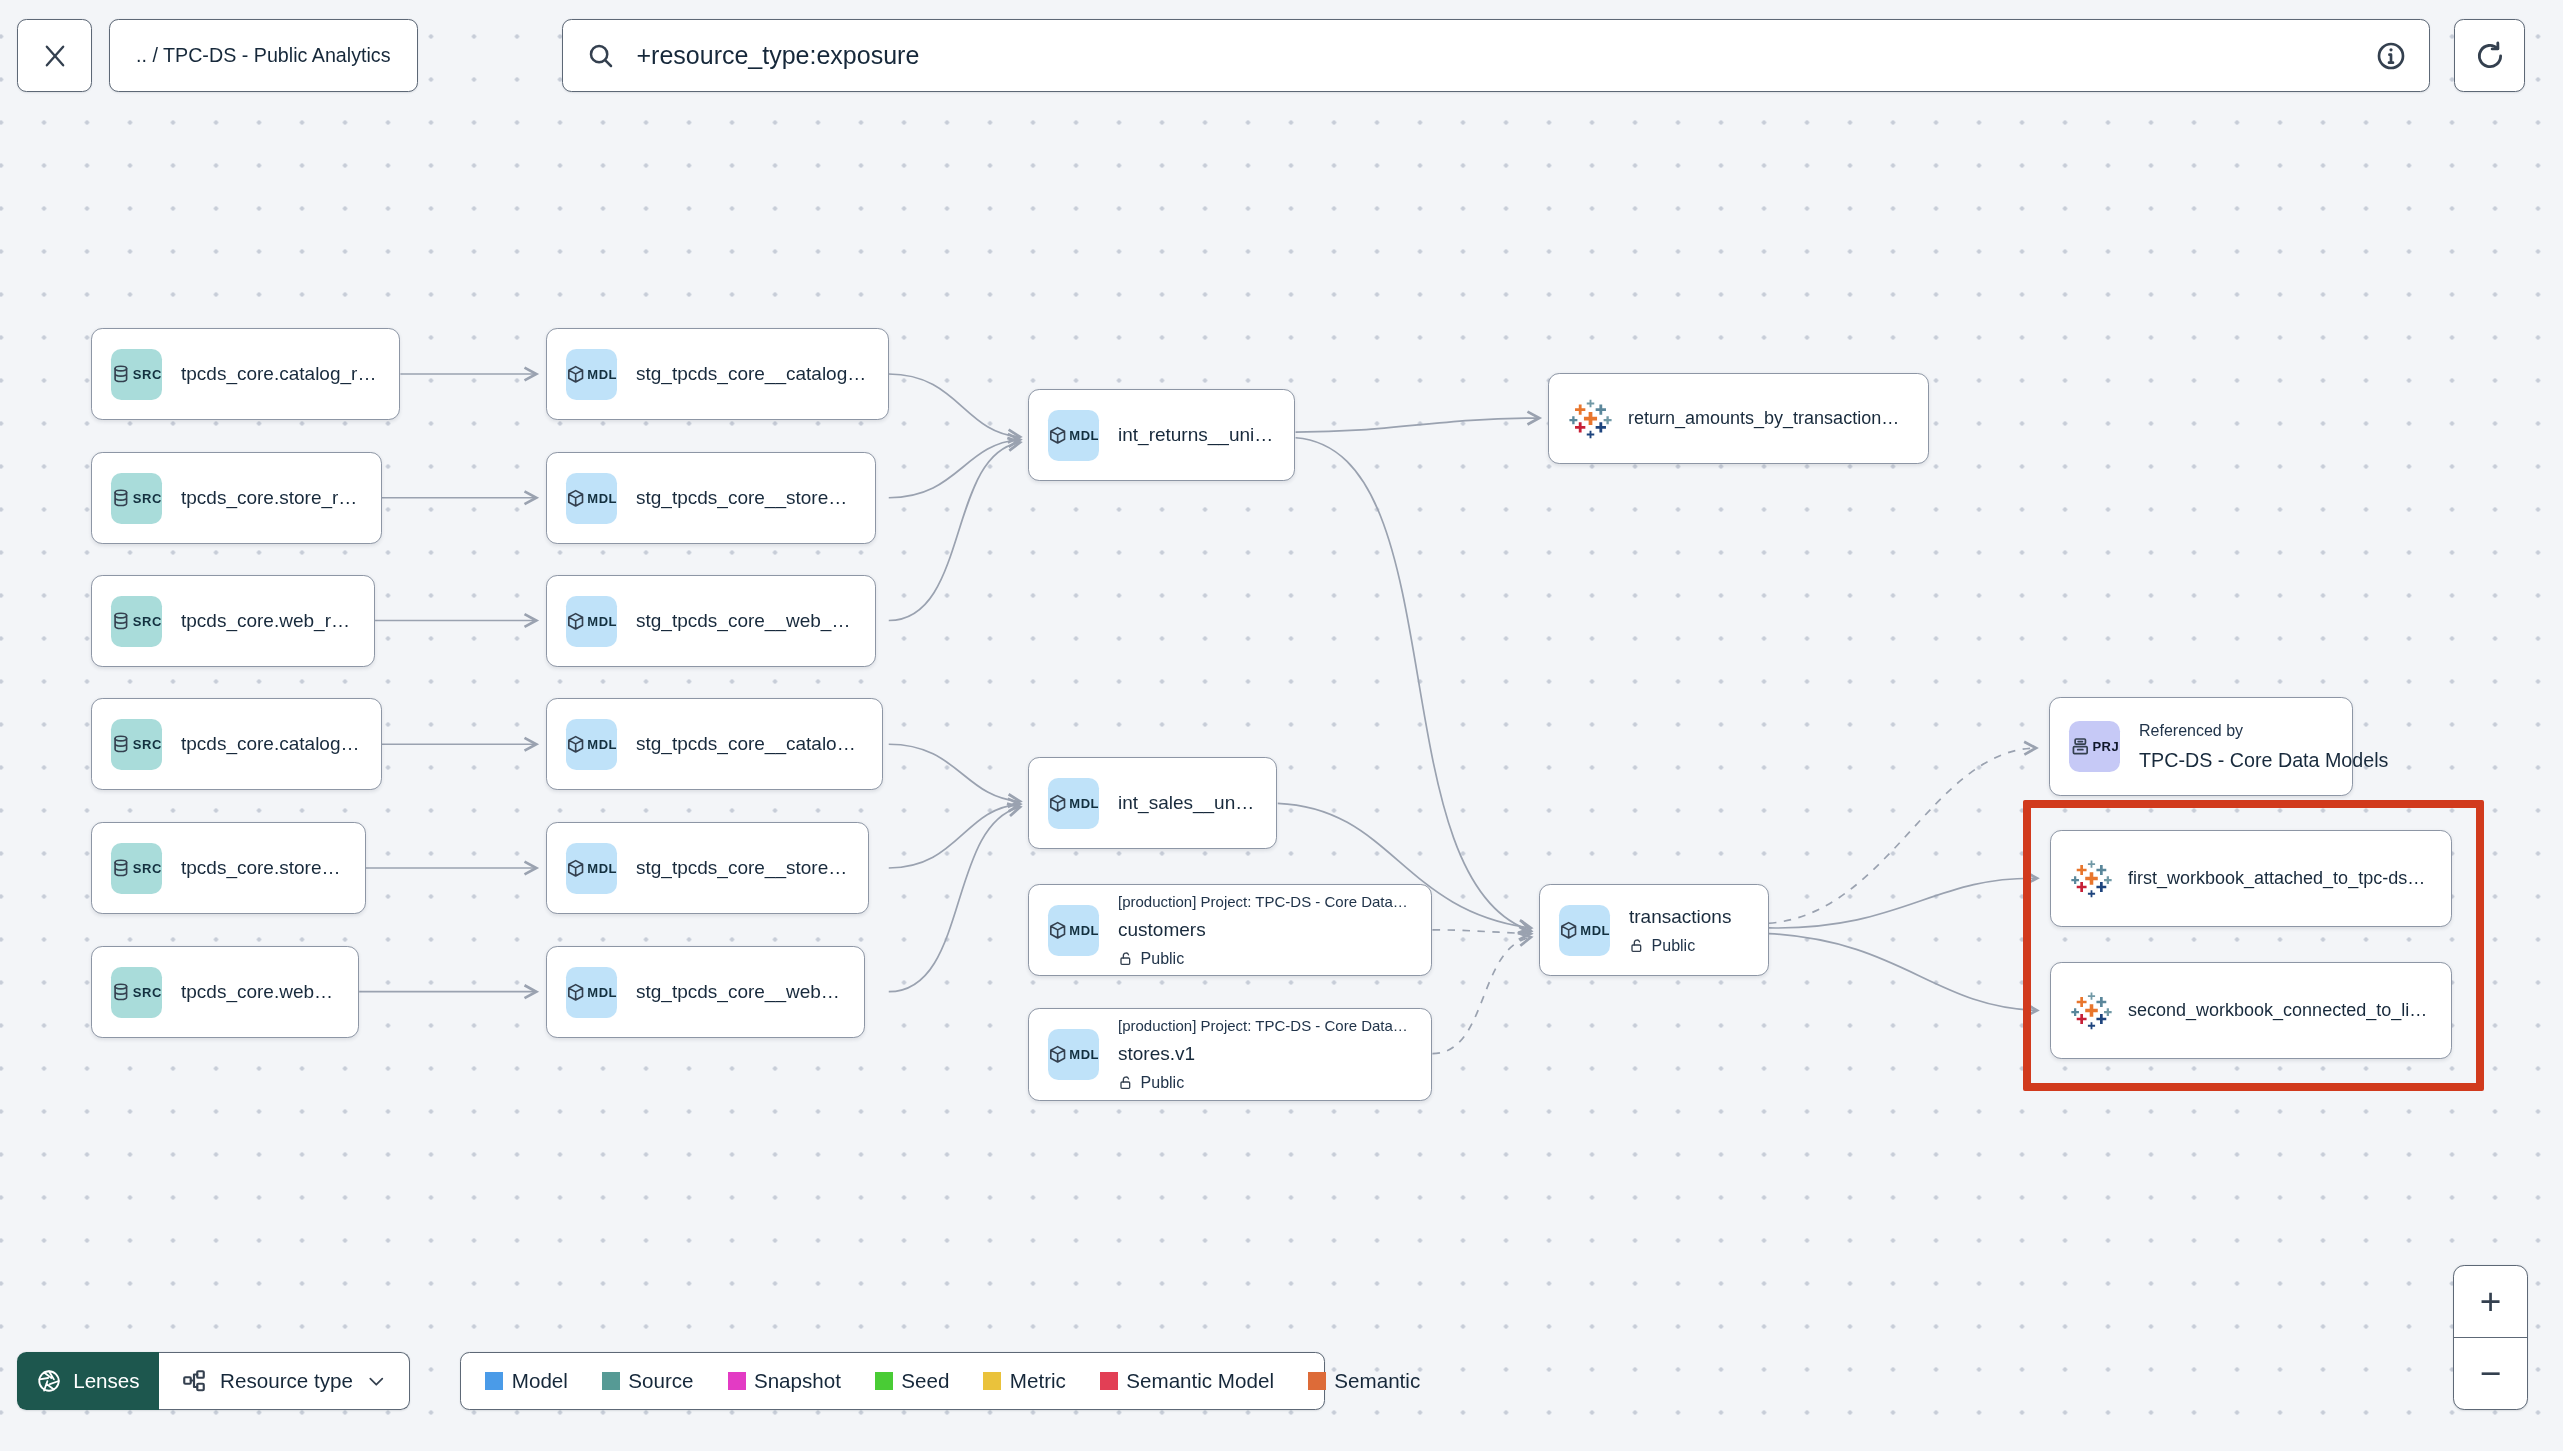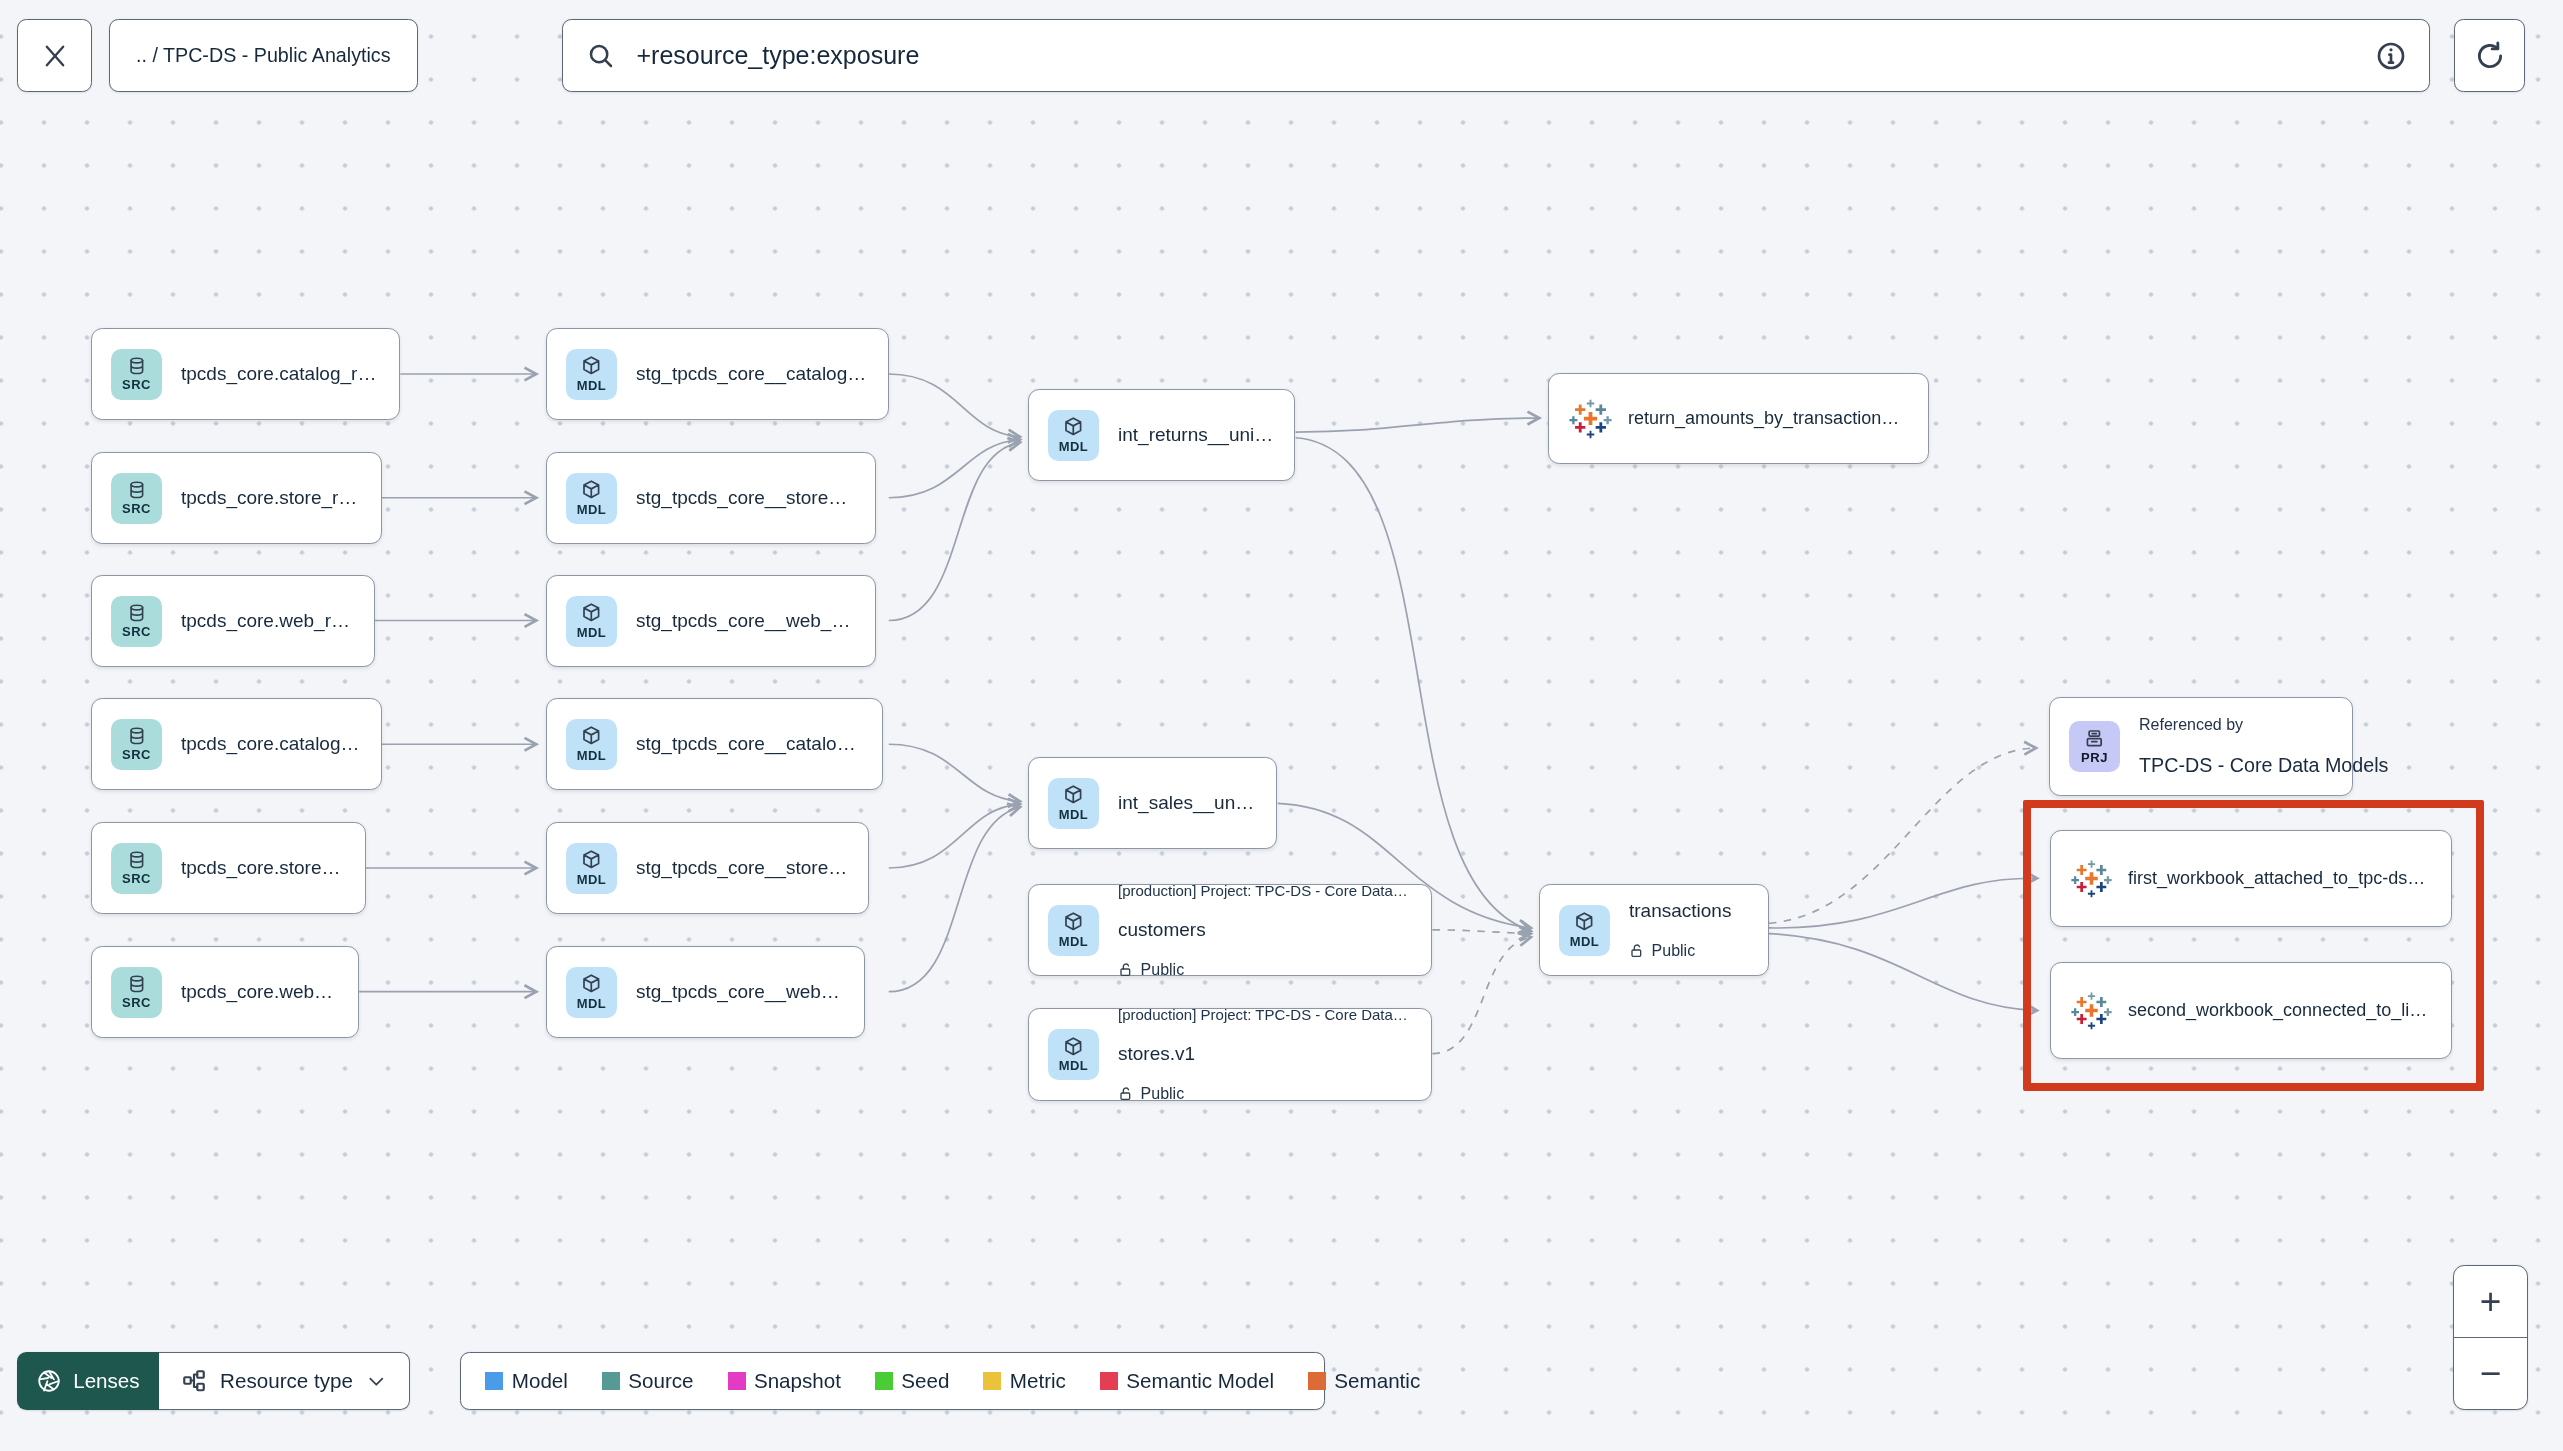--- a/index.html
+++ b/index.html
@@ -34,28 +34,28 @@
   .icon-stroke{stroke:#34404f;stroke-width:2;fill:none;stroke-linecap:round;stroke-linejoin:round;}
   
   .node{
     position:absolute;background:#fff;border:1.9px solid #8d96a5;border-radius:11.2px;
     box-shadow:0 1.9px 3.7px rgba(25,35,55,.10);
     display:flex;align-items:center;gap:19px;padding:0 20.6px 0 19px;box-sizing:border-box;cursor:pointer;
   }
   .node .label{font-size:19px;white-space:nowrap;overflow:hidden;text-overflow:ellipsis;color:#182a3c;}
   .chip{
     width:51px;height:51px;border-radius:10.3px;flex:none;
-    display:flex;flex-direction:column;align-items:center;justify-content:center;gap:2px;
+    display:flex;flex-direction:row;align-items:center;justify-content:center;gap:2px;
   }
   .chip .chip-label{font-size:13px;font-weight:700;color:#13303f;letter-spacing:0.5px;}
   .chip-src{background:#a9dcda;}
   .chip-mdl{background:#bfe2f9;}
   .chip-prj{background:#c6c9f6;}
   .chip-prj .chip-label{color:#0f172a;}
-  .stack{display:flex;flex-direction:column;justify-content:center;gap:20px;min-width:0;}
+  .stack{display:flex;flex-direction:column;justify-content:center;gap:9px;min-width:0;}
   .ctx-line{font-size:15px;color:#21344a;white-space:nowrap;overflow:hidden;text-overflow:ellipsis;}
   .name-line{font-size:19px;color:#182a3c;white-space:nowrap;}
   .access-line{font-size:16px;color:#21344a;display:flex;align-items:center;gap:6.6px;}
   .ref-title{font-size:16px;color:#21344a;white-space:nowrap;}
   .tab-ico{flex:none;}
   .highlight-rect{
     position:absolute;left:2023px;top:800px;width:461px;height:291px;
     border:8.4px solid #d13a1d;box-sizing:border-box;border-radius:1.9px;pointer-events:none;
   }
   .edges{position:absolute;left:0;top:0;pointer-events:none;}

